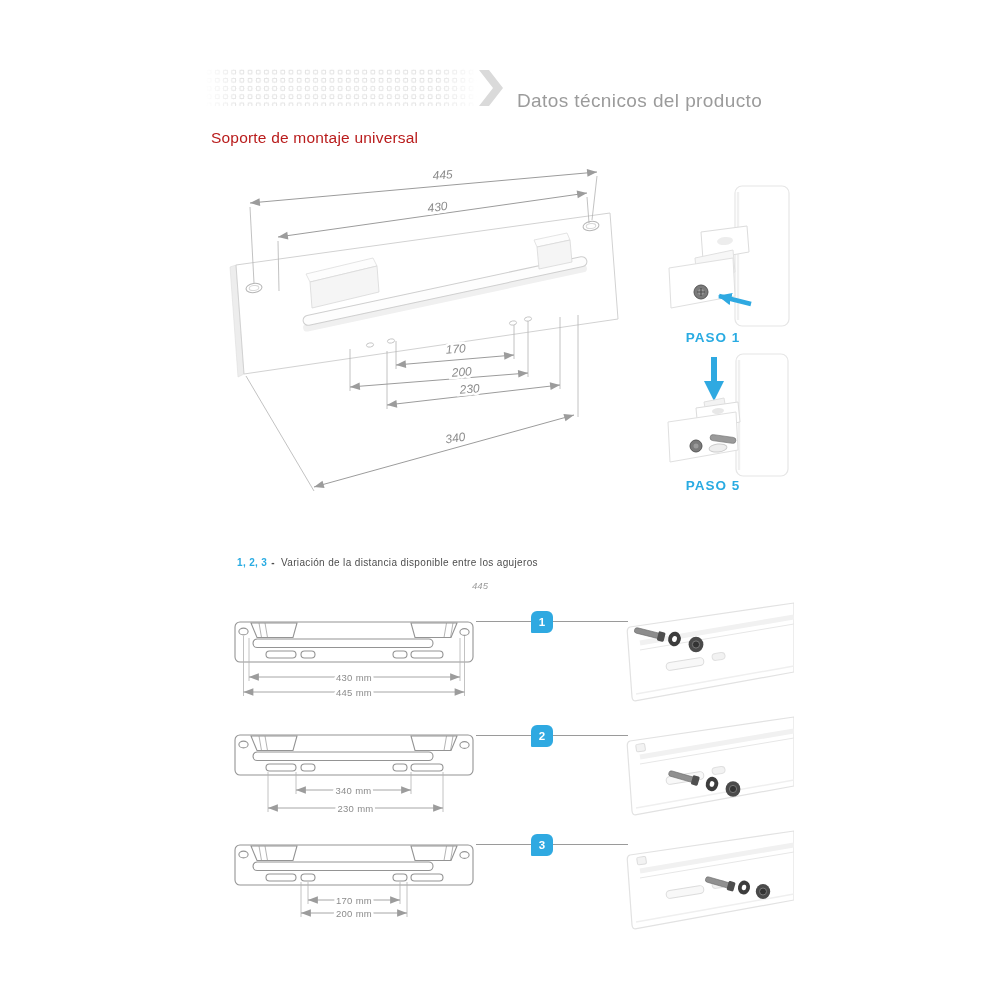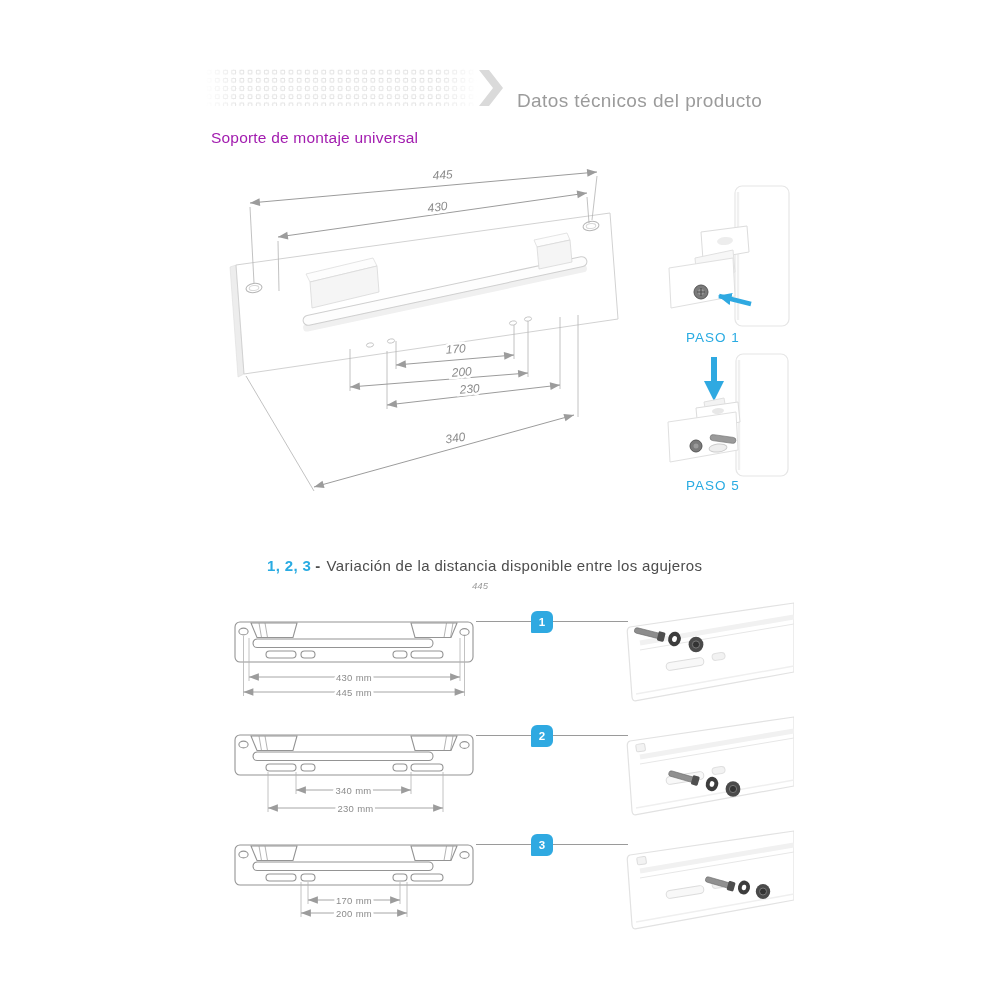--- a/index.html
+++ b/index.html
@@ -7,28 +7,28 @@
         font-family:"Liberation Sans", sans-serif;}
   .abs{position:absolute;}
   
   .dots-band{left:205px;top:68px;width:273px;height:38px;
     background-image:radial-gradient(circle, rgba(255,255,255,0) 1.5px, #e4e4e4 1.7px 2.6px, rgba(255,255,255,0) 2.8px);
     background-size:8.2px 8.2px;
     -webkit-mask-image:linear-gradient(90deg, transparent, #000 12%, #000 86%, transparent);
     mask-image:linear-gradient(90deg, transparent, #000 12%, #000 86%, transparent);}
   .chevron{left:477px;top:70px;}
   .header-title{left:517px;top:90px;font-size:19px;letter-spacing:.4px;color:#9b9b9b;}
-  .subtitle{left:211px;top:129px;font-size:15.5px;letter-spacing:.2px;color:#a21caf;}
+  .subtitle{left:211px;top:129px;font-size:15.5px;letter-spacing:.2px;color:#b91c1c;}
   
-  .var-title{left:237px;top:557px;font-size:15px;letter-spacing:.35px;color:#4d4d4d;white-space:nowrap;margin-left:30px;}
+  .var-title{left:237px;top:557px;font-size:10px;letter-spacing:.35px;color:#4d4d4d;white-space:nowrap;}
   .var-title .pre{color:#29ABE2;font-weight:bold;}
   .var-title .sep{color:#4d4d4d;font-weight:bold;margin:0 6px 0 4px;}
   .overall-445{left:458px;top:580px;width:44px;text-align:center;font-size:9.5px;
     font-style:italic;color:#9a9a9a;}
-  .paso-label{width:118px;text-align:center;font-size:13.5px;font-weight:normal;
+  .paso-label{width:118px;text-align:center;font-size:13.5px;font-weight:bold;
     letter-spacing:1px;color:#29ABE2;}
   .conn-line{height:1px;background:#9a9a9a;width:152px;left:476px;}
   .badge{width:22px;height:22px;background:#2FA9E1;border-radius:6px 6px 6px 1px;
     color:#fff;font-size:11.5px;font-weight:bold;display:flex;align-items:center;
     justify-content:center;left:531px;}
   
   svg text{font-family:"Liberation Sans", sans-serif;}
   .dim-lbl{font-size:12px;font-style:italic;fill:#8c8c8c;
     paint-order:stroke;stroke:#ffffff;stroke-width:5px;text-anchor:middle;}
   .dim-lbl-sm{font-size:9.5px;fill:#8c8c8c;letter-spacing:.3px;

